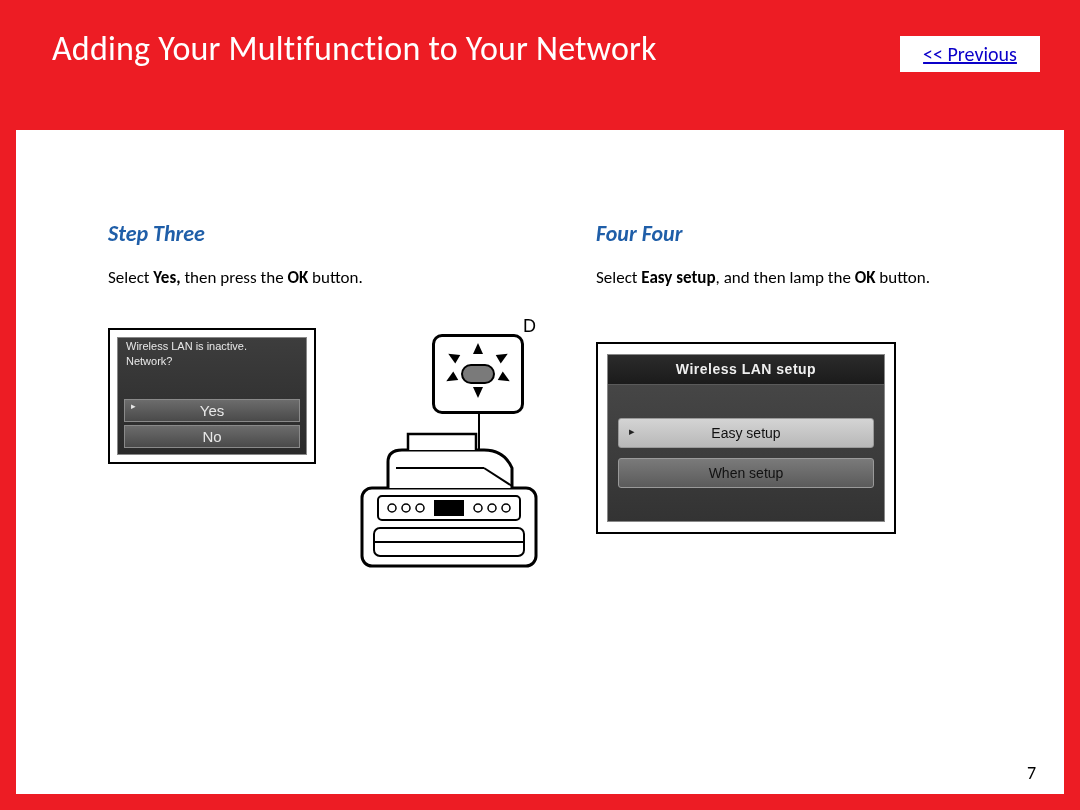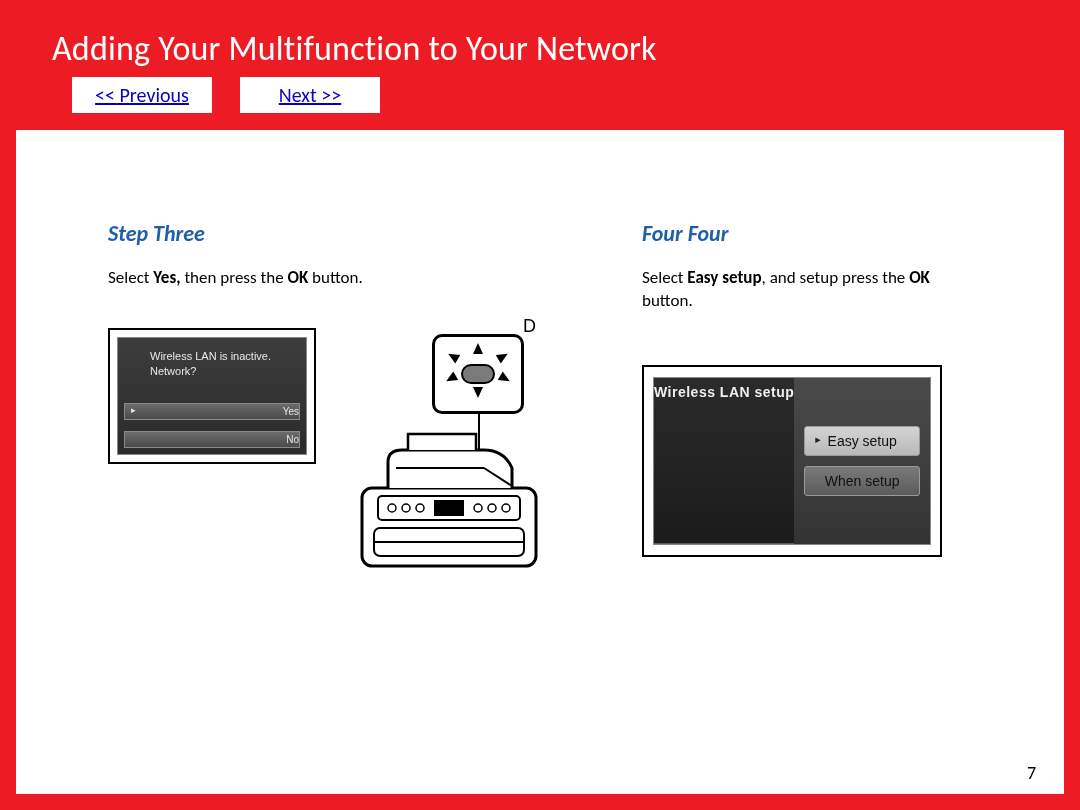--- a/index.html
+++ b/index.html
@@ -10,21 +10,20 @@
     font-family: "Segoe UI", "Calibri", Arial, sans-serif;
     position: relative;
     overflow: hidden;
   }
   .header {
     height: 88px;
     display: flex;
     align-items: flex-start;
     padding: 28px 0 0 52px;
     color: #fff;
-    flex-direction: column;
   }
   .title {
     font-size: 34px;
     font-weight: 400;
     letter-spacing: 0.2px;
     flex: 1;
   }
   .nav-links {
     display: flex;
     gap: 8px;
@@ -46,21 +45,21 @@
     position: absolute;
     left: 16px;
     right: 16px;
     top: 130px;
     bottom: 16px;
     background: #fff;
     padding: 90px 80px 30px 92px;
   }
   .columns {
     display: flex;
-    gap: 88px;
+    gap: 42px;
   }
   .col {
     flex: 1;
   }
   .step-title {
     font-style: italic;
     font-weight: 700;
     color: #1f5ea8;
     font-size: 22px;
     margin-bottom: 20px;
@@ -92,30 +91,30 @@
     height: 118px;
     background: linear-gradient(#3d3d3d,#2a2a2a);
     border: 1px solid #888;
     color: #e8e8e8;
     font-family: Arial, sans-serif;
     font-size: 11px;
     display: flex;
     flex-direction: column;
     justify-content: space-between;
   }
-  .lcd-msg { padding: 11px 8px; line-height: 1.35; margin-left: 24px; }
+  .lcd-msg { padding: 1px 8px; line-height: 1.35; }
   .lcd-buttons { padding: 0 6px 6px; }
   .lcd-btn {
     background: linear-gradient(#6c6c6c,#4a4a4a);
     color: #e8e8e8;
-    text-align: right;
-    font-size: 10px;
+    text-align: center;
+    font-size: 15px;
     padding: 2px 0;
     border: 1px solid #8a8a8a;
-    margin-top: 11px;
+    margin-top: 3px;
     position: relative;
   }
   .lcd-btn.selected::before {
     content: "▸";
     position: absolute;
     left: 6px;
     top: 1px;
     font-size: 9px;
   }
   
@@ -191,21 +190,21 @@
     background: #fff;
   }
   .lcd4-inner {
     width: 278px;
     height: 168px;
     background: linear-gradient(#4a4a4a,#333);
     border: 1px solid #888;
     color: #efefef;
     font-family: Arial, sans-serif;
     display:flex;
-    flex-direction:row;
+    flex-direction:column;
   }
   .lcd4-title {
     background: linear-gradient(#2b2b2b,#1b1b1b);
     border-bottom:1px solid #5a5a5a;
     text-align:center;
     font-size:14px;
     font-weight:700;
     padding:6px 0 7px;
     letter-spacing:0.5px;
   }
@@ -246,21 +245,20 @@
     color: #000;
   }
 </style>
 </head>
 <body>
 
 <div class="header">
   <div class="title">Adding Your Multifunction to Your Network</div>
   <div class="nav-links">
     <a class="nav-box">&lt;&lt; Previous</a>
-    <a class="nav-box">Next &gt;&gt;</a>
   </div>
 </div>
 
 <div class="content-card">
   <div class="columns">
 
     <div class="col">
       <div class="step-title">Step Three</div>
       <div class="body-text">
         <p>
@@ -318,21 +316,21 @@
             <path d="M52 50 L140 50" stroke="#000" stroke-width="2"></path>
           </svg>
         </div>
       </div>
     </div>
 
     <div class="col">
       <div class="step-title">Four Four</div>
       <div class="body-text">
         <p>
-          <span>Select </span><b>Easy setup</b><span>, and setup press the </span><b>OK</b><span> button.</span>
+          <span>Select </span><b>Easy setup</b><span>, and then lamp the </span><b>OK</b><span> button.</span>
         </p>
       </div>
 
       <div class="lcd4-frame">
         <div class="lcd4-inner">
           <div class="lcd4-title">Wireless LAN setup</div>
           <div class="lcd4-body">
             <div class="lcd4-btn sel">Easy setup</div>
             <div class="lcd4-btn">When setup</div>
           </div>

